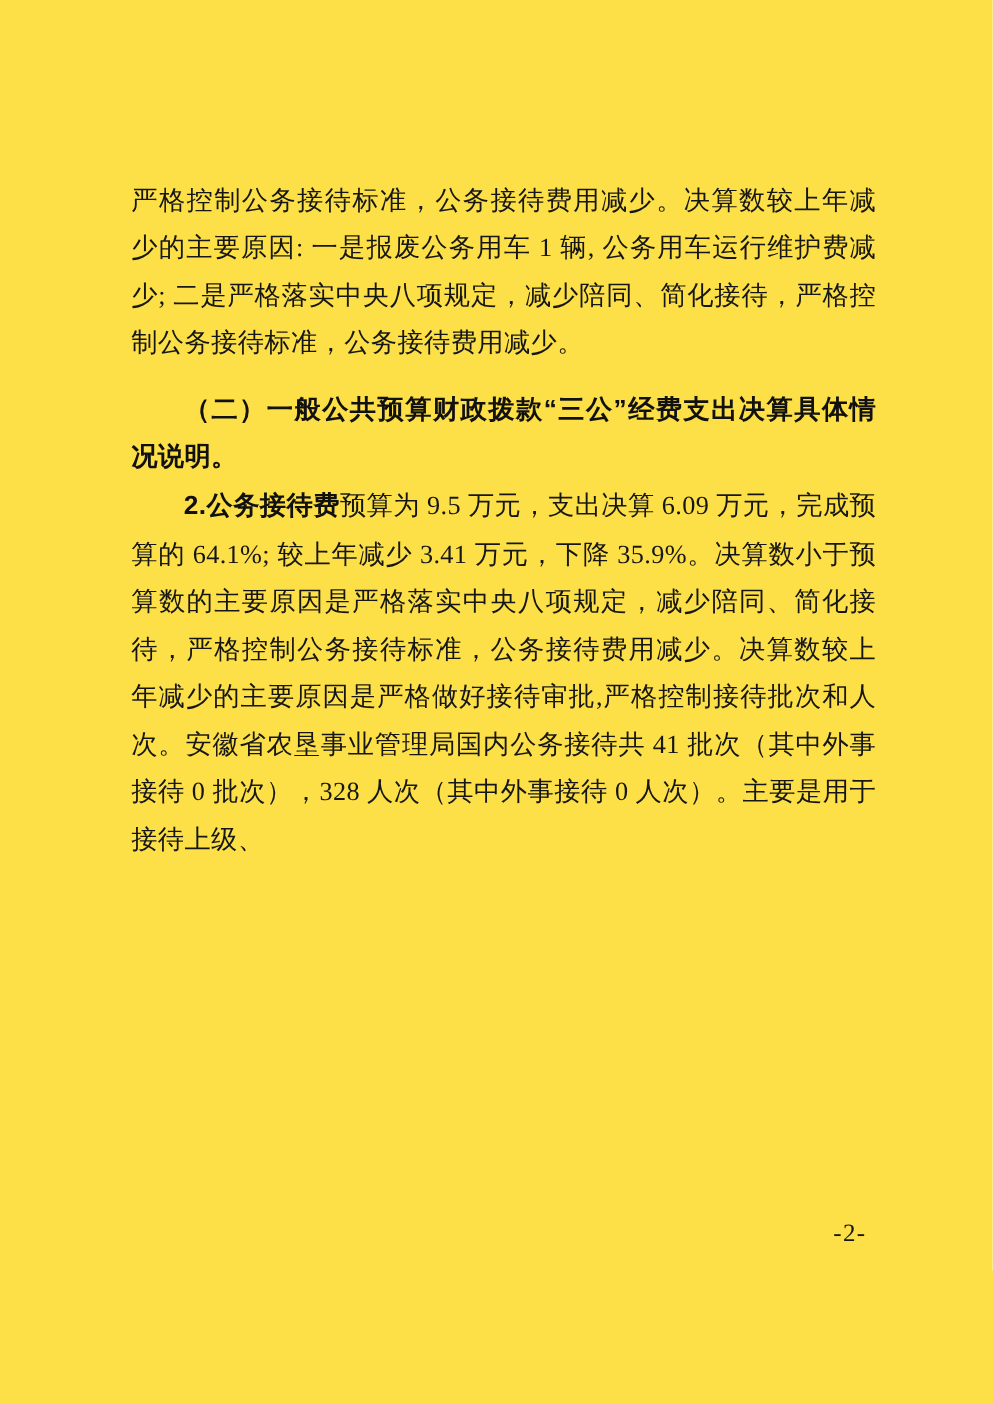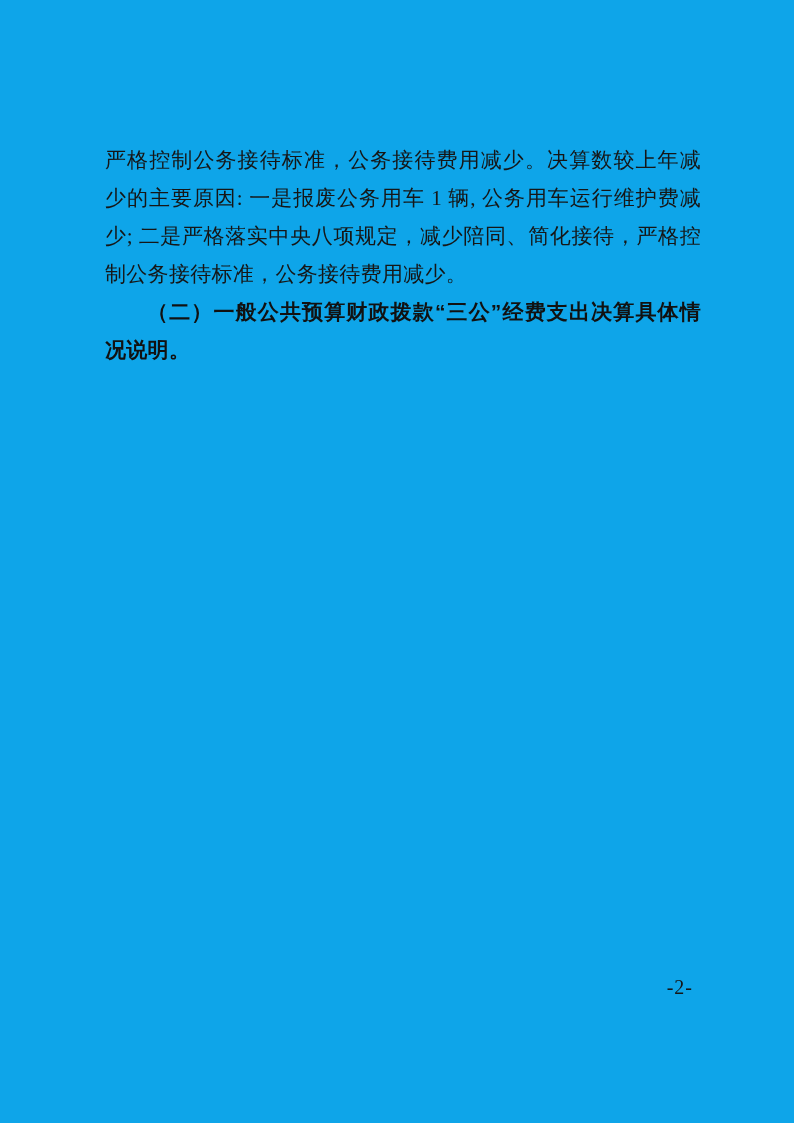--- a/index.html
+++ b/index.html
@@ -10,41 +10,42 @@
   body {
     position: relative;
     font-family: "Liberation Serif", "DejaVu Serif", serif;
     color: #161616;
     overflow: hidden;
   }
   .page {
     position: absolute;
     left: 0; top: 0;
     width: 794px; height: 1123px;
-    background: #0ea5e9;
+    background: #fde047;
   }
   .text-block {
     position: absolute;
     left: 105px;
     top: 141px;
     width: 596px;
   }
   .para {
     font-size: 21px;
     line-height: 38px;
     text-align: justify;
     letter-spacing: 0.3px;
     word-break: break-all;
   }
   .para.indent { text-indent: 42px; }
   .para.heading,
   .lead {
     font-weight: 700;
     font-family: "Liberation Sans", "DejaVu Sans", sans-serif;
     color: #111111;
+    margin-top: 16px;
   }
   .page-number {
     position: absolute;
     top: 976px;
     right: 101px;
     font-size: 20px;
     line-height: 22px;
     letter-spacing: 1px;
     color: #161616;
     font-family: "Liberation Serif", "DejaVu Serif", serif;
@@ -56,18 +57,19 @@
 <div class="page">
 
   <div class="text-block">
 
     <p class="para"><span>严格控制公务接待标准，公务接待费用减少。决算数较上年减少的主要原因: 一是报废公务用车 1 辆, 公务用车运行维护费减少; 二是严格落实中央八项规定，减少陪同、简化接待，严格控制公务接待标准，公务接待费用减少。</span></p>
 
     <p class="para indent heading"><span>（二）一般公共预算财政拨款“三公”经费支出决算具体情况说明。</span></p>
 
 
 
+    <p class="para indent"><span class="lead">2.公务接待费</span><span>预算为 9.5 万元，支出决算 6.09 万元，完成预算的 64.1%; 较上年减少 3.41 万元，下降 35.9%。决算数小于预算数的主要原因是严格落实中央八项规定，减少陪同、简化接待，严格控制公务接待标准，公务接待费用减少。决算数较上年减少的主要原因是严格做好接待审批,严格控制接待批次和人次。安徽省农垦事业管理局国内公务接待共 41 批次（其中外事接待 0 批次），328 人次（其中外事接待 0 人次）。主要是用于接待上级、</span></p>
 
   </div>
 
   <div class="page-number">-2-</div>
 
 </div>
 
 </body></html>

